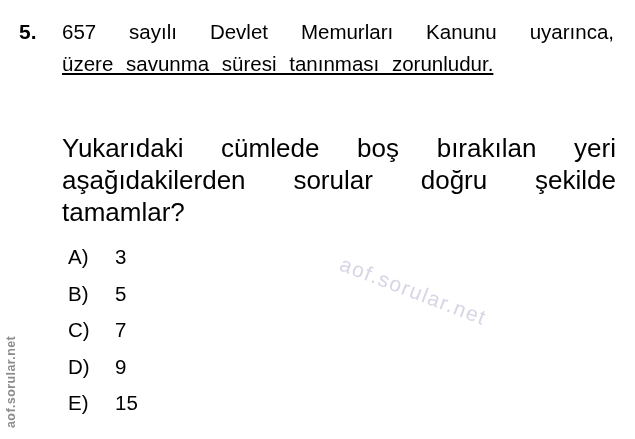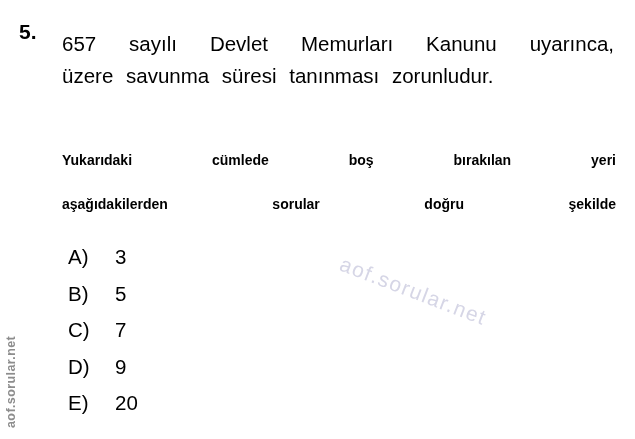--- a/index.html
+++ b/index.html
@@ -28,36 +28,36 @@
     position: absolute;
     left: 62px;
     top: 16px;
     width: 552px;
     font-size: 20.5px;
     line-height: 32px;
   }
   .line-just {
     text-align: justify;
     text-align-last: justify;
-    margin-top: 12px;
   }
   .line-end {
     text-align: left;
     word-spacing: 7px;
+    text-decoration: underline;
   }
 
   
   .qprompt {
     position: absolute;
     left: 62px;
     top: 132px;
     width: 554px;
-    font-size: 14px;
+    font-size: 26px;
     line-height: 32px;
-    font-weight: 700;
+    font-weight: 400;
   }
 
   
   .options {
     position: absolute;
     left: 68px;
     top: 245px;
     font-size: 20.5px;
     line-height: 24px;
   }
@@ -107,20 +107,21 @@
   <div class="qnum">5.</div>
 
   <div class="qbody">
     <div class="line-just">657 sayılı Devlet Memurları Kanunu uyarınca,</div>
     <div class="line-end">üzere savunma süresi tanınması zorunludur.</div>
   </div>
 
   <div class="qprompt">
     <div class="line-just">Yukarıdaki cümlede boş bırakılan yeri</div>
     <div class="line-just">aşağıdakilerden sorular doğru şekilde</div>
+    <div>tamamlar?</div>
   </div>
 
   <div class="options">
     <div class="opt">
       <span class="opt-label">A)</span>
       <span class="opt-value">3</span>
     </div>
     <div class="opt">
       <span class="opt-label">B)</span>
       <span class="opt-value">5</span>
@@ -128,17 +129,17 @@
     <div class="opt">
       <span class="opt-label">C)</span>
       <span class="opt-value">7</span>
     </div>
     <div class="opt">
       <span class="opt-label">D)</span>
       <span class="opt-value">9</span>
     </div>
     <div class="opt">
       <span class="opt-label">E)</span>
-      <span class="opt-value">20</span>
+      <span class="opt-value">15</span>
     </div>
   </div>
 
 </div>
 
 </body></html>

